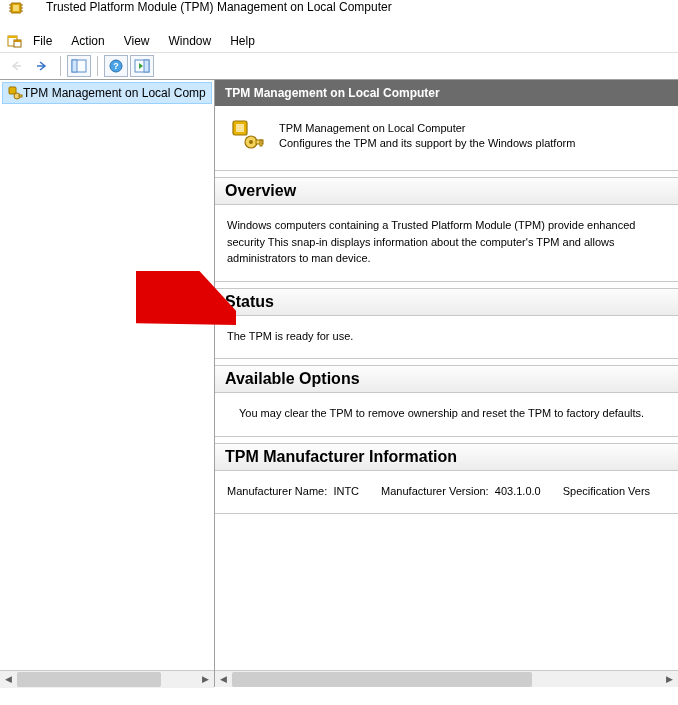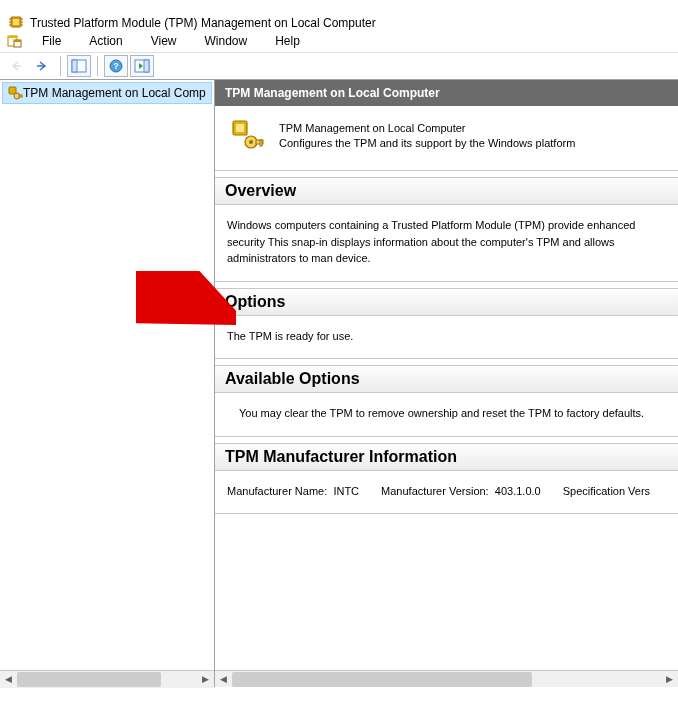--- a/index.html
+++ b/index.html
@@ -8,32 +8,32 @@
       font-size: 12px;
       background: #ffffff;
       width: 678px;
       height: 705px;
       overflow: hidden;
       color: #000;
     }
     .titlebar {
       height: 30px;
       display: flex;
-      align-items: flex-end;
+      align-items: flex-start;
       padding: 0 8px;
-      gap: 6px;
+      gap: 22px;
       background: #fff;
     }
     .titlebar .title { font-size: 12px; }
     .menubar {
       height: 22px;
       display: flex;
       align-items: center;
       padding: 0 6px;
-      gap: 12px;
+      gap: 3px;
       background: #fff;
     }
     .menubar .menu-item {
       padding: 2px 8px;
       cursor: default;
     }
     .toolbar {
       height: 28px;
       display: flex;
       align-items: center;
@@ -251,21 +251,21 @@
           <div>Configures the TPM and its support by the Windows platform</div>
         </div>
       </div>
 
       <div class="section">
         <div class="section-header">Overview</div>
         <div class="section-body">Windows computers containing a Trusted Platform Module (TPM) provide enhanced security This snap-in displays information about the computer's TPM and allows administrators to man device.</div>
       </div>
 
       <div class="section">
-        <div class="section-header">Options</div>
+        <div class="section-header">Status</div>
         <div class="section-body">The TPM is ready for use.</div>
       </div>
 
       <div class="section">
         <div class="section-header">Available Options</div>
         <div class="section-body" style="padding-left:24px">You may clear the TPM to remove ownership and reset the TPM to factory defaults.</div>
       </div>
 
       <div class="section">
         <div class="section-header">TPM Manufacturer Information</div>

